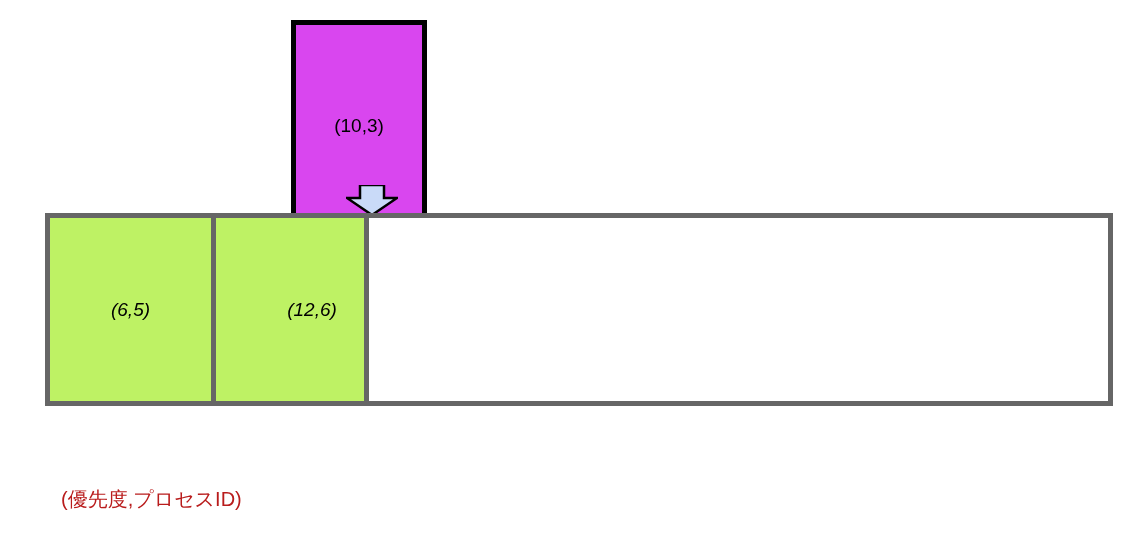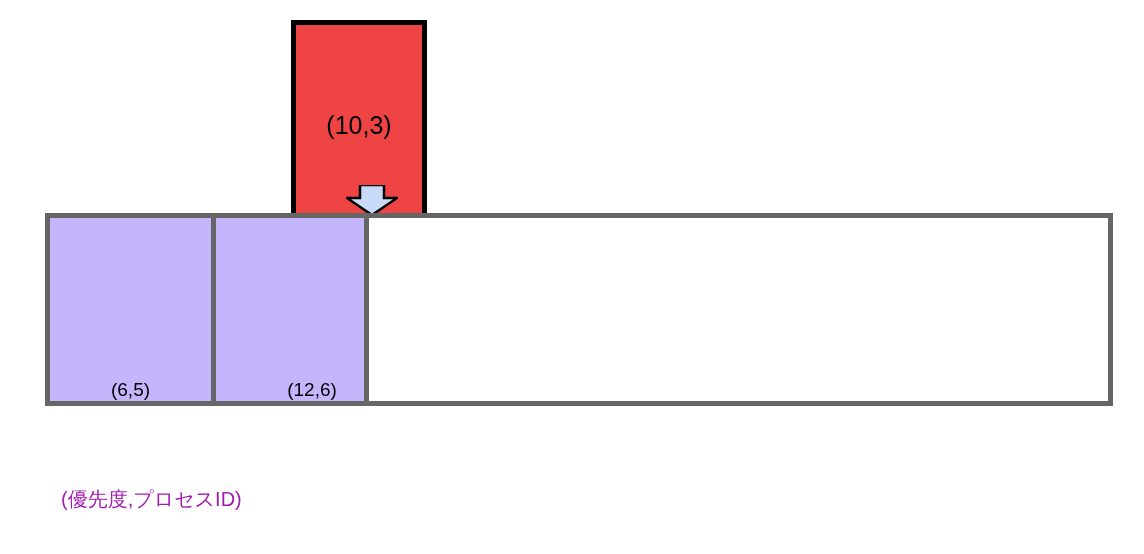--- a/index.html
+++ b/index.html
@@ -15,26 +15,26 @@
     background: #ffffff;
     overflow: hidden;
   }
   
   .incoming-box {
     position: absolute;
     left: 291px;
     top: 20px;
     width: 136px;
     height: 211px;
-    background: #ef4444;
+    background: #d946ef;
     border: 5px solid #000000;
     display: flex;
     align-items: center;
     justify-content: center;
-    font-size: 25px;
+    font-size: 19px;
   }
   
   .insert-arrow {
     position: absolute;
     left: 346px;
     top: 185px;
     width: 52px;
     height: 31px;
   }
   
@@ -43,41 +43,42 @@
     left: 45px;
     top: 213px;
     width: 1068px;
     height: 193px;
     border: 5px solid #666666;
     background: #ffffff;
     display: flex;
     flex-direction: row;
   }
   .queue-cell {
-    background: #c4b5fd;
+    background: #bef264;
     border-right: 5px solid #666666;
     display: flex;
-    align-items: flex-end;
+    align-items: center;
     justify-content: center;
     font-size: 19px;
+    font-style: italic;
   }
   .queue-cell.c1 { width: 166px; }
   .queue-cell.c2 { width: 159px; }
   .queue-cell.c3 { width: 153px; padding-left: 44px; }
   .queue-empty {
     flex: 1;
     background: #ffffff;
   }
   
   .caption {
     position: absolute;
     left: 61px;
     top: 486px;
     font-size: 20px;
-    color: #a21caf;
+    color: #b91c1c;
     white-space: nowrap;
   }
 </style>
 </head>
 <body>
 
 <div class="canvas">
 
   <div class="incoming-box">
     <span>(10,3)</span>

